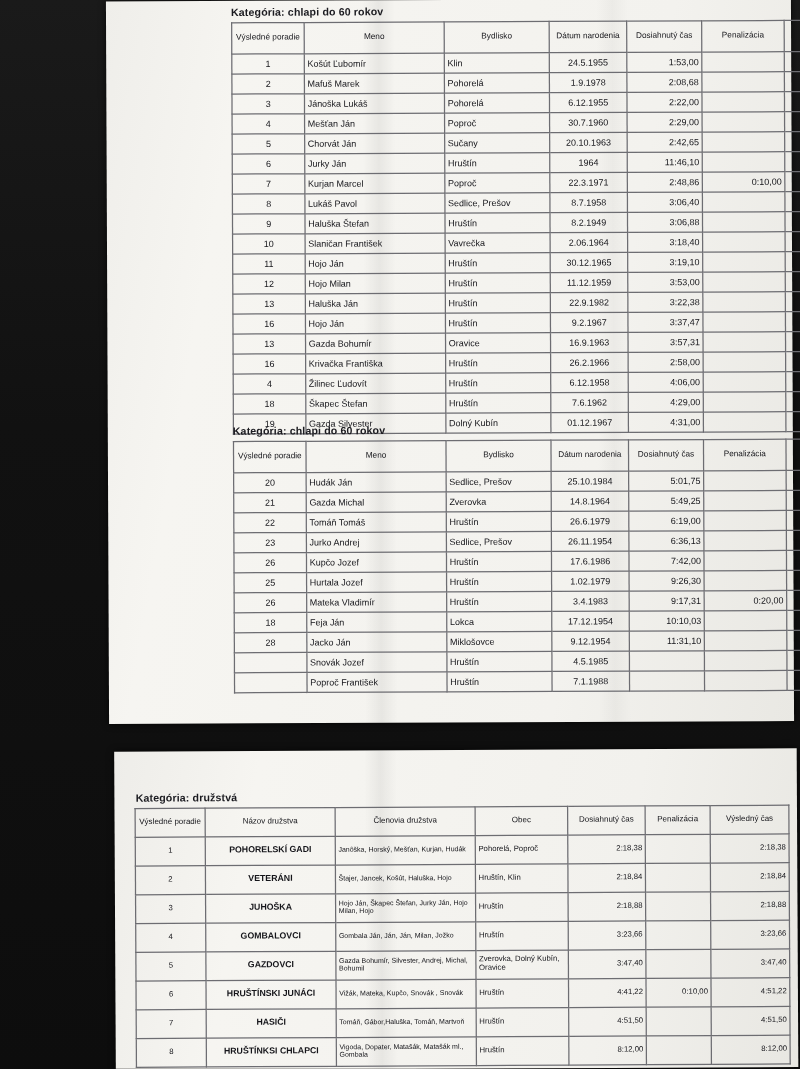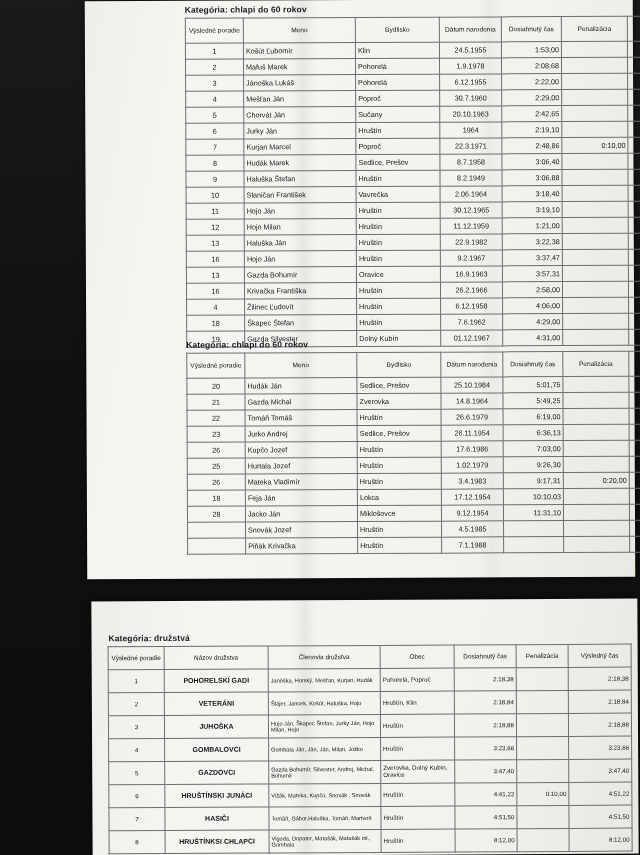--- a/index.html
+++ b/index.html
@@ -204,36 +204,36 @@
               <td class="c">20.10.1963</td>
               <td class="r">2:42,65</td>
               <td class="r"></td>
               <td class="r">2:42,65</td>
             </tr>
             <tr>
               <td class="c">6</td>
               <td class="l">Jurky Ján</td>
               <td class="l">Hruštín</td>
               <td class="c">1964</td>
-              <td class="r">2:19,10</td>
+              <td class="r">11:46,10</td>
               <td class="r"></td>
               <td class="r">2:46,10</td>
             </tr>
             <tr>
               <td class="c">7</td>
               <td class="l">Kurjan Marcel</td>
               <td class="l">Poproč</td>
               <td class="c">22.3.1971</td>
               <td class="r">2:48,86</td>
               <td class="r">0:10,00</td>
               <td class="r">2:58,86</td>
             </tr>
             <tr>
               <td class="c">8</td>
-              <td class="l">Hudák Marek</td>
+              <td class="l">Lukáš Pavol</td>
               <td class="l">Sedlice, Prešov</td>
               <td class="c">8.7.1958</td>
               <td class="r">3:06,40</td>
               <td class="r"></td>
               <td class="r">3:06,40</td>
             </tr>
             <tr>
               <td class="c">9</td>
               <td class="l">Haluška Štefan</td>
               <td class="l">Hruštín</td>
@@ -258,21 +258,21 @@
               <td class="c">30.12.1965</td>
               <td class="r">3:19,10</td>
               <td class="r"></td>
               <td class="r">3:19,10</td>
             </tr>
             <tr>
               <td class="c">12</td>
               <td class="l">Hojo Milan</td>
               <td class="l">Hruštín</td>
               <td class="c">11.12.1959</td>
-              <td class="r">1:21,00</td>
+              <td class="r">3:53,00</td>
               <td class="r"></td>
               <td class="r">3:21,00</td>
             </tr>
             <tr>
               <td class="c">13</td>
               <td class="l">Haluška Ján</td>
               <td class="l">Hruštín</td>
               <td class="c">22.9.1982</td>
               <td class="r">3:22,38</td>
               <td class="r"></td>
@@ -394,21 +394,21 @@
               <td class="c">26.11.1954</td>
               <td class="r">6:36,13</td>
               <td class="r"></td>
               <td class="r">6:36,13</td>
             </tr>
             <tr>
               <td class="c">26</td>
               <td class="l">Kupčo Jozef</td>
               <td class="l">Hruštín</td>
               <td class="c">17.6.1986</td>
-              <td class="r">7:03,00</td>
+              <td class="r">7:42,00</td>
               <td class="r"></td>
               <td class="r">7:42,00</td>
             </tr>
             <tr>
               <td class="c">25</td>
               <td class="l">Hurtala Jozef</td>
               <td class="l">Hruštín</td>
               <td class="c">1.02.1979</td>
               <td class="r">9:26,30</td>
               <td class="r"></td>
@@ -445,21 +445,21 @@
               <td class="c"></td>
               <td class="l">Snovák Jozef</td>
               <td class="l">Hruštín</td>
               <td class="c">4.5.1985</td>
               <td class="r"></td>
               <td class="r"></td>
               <td class="r"></td>
             </tr>
             <tr>
               <td class="c"></td>
-              <td class="l">Piňák Krivačka</td>
+              <td class="l">Poproč František</td>
               <td class="l">Hruštín</td>
               <td class="c">7.1.1988</td>
               <td class="r"></td>
               <td class="r"></td>
               <td class="r"></td>
             </tr>
           </tbody>
       </table>
     </div>
   </div>

